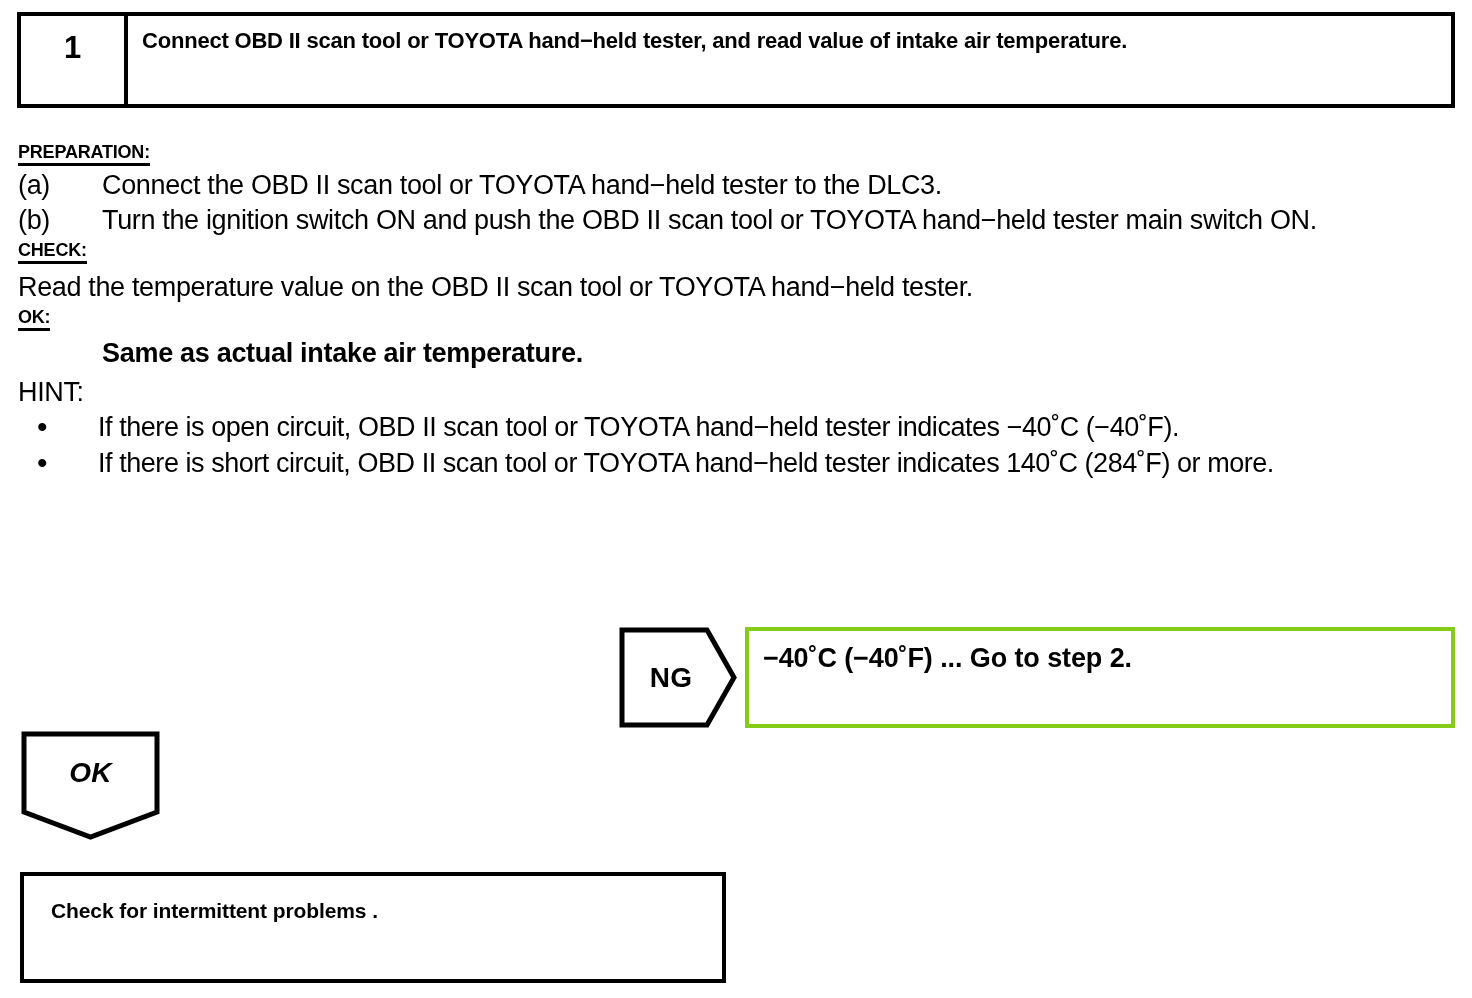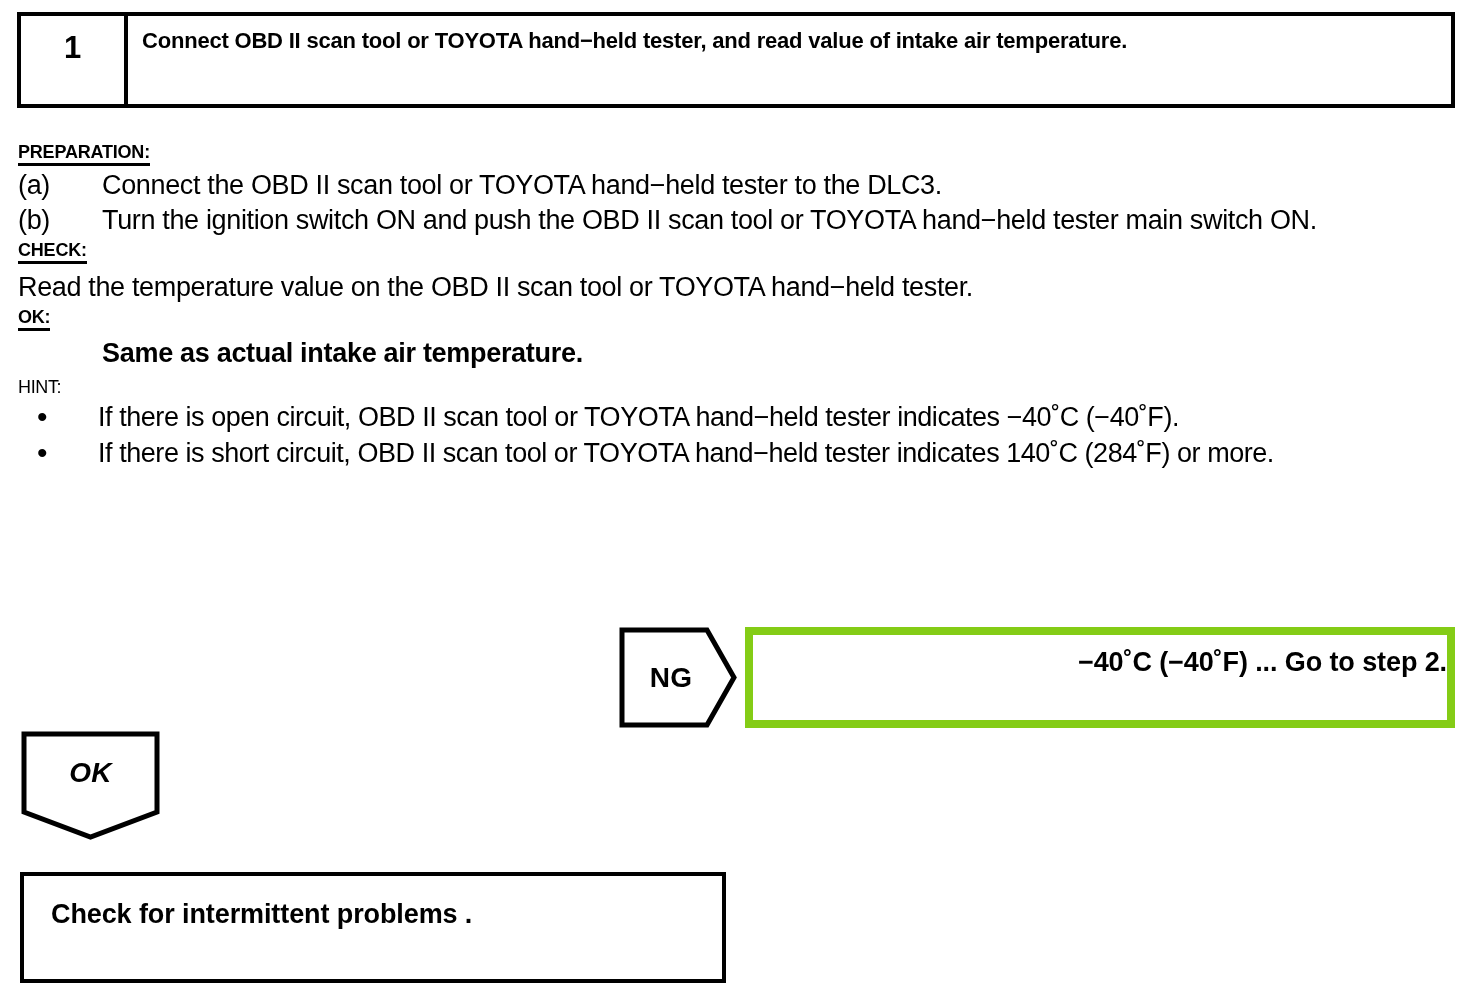--- a/index.html
+++ b/index.html
@@ -108,21 +108,21 @@
   .ok-value {
     font-size: 27px;
     font-weight: bold;
     letter-spacing: -0.3px;
     line-height: 1.14;
     margin-top: 7px;
     margin-left: 84px;
   }
 
   .hint-label {
-    font-size: 18px;
+    font-size: 27px;
     line-height: 1.14;
     letter-spacing: -0.35px;
     margin-top: 8px;
   }
 
   .bullet-row {
     display: flex;
     font-size: 27px;
     line-height: 1.14;
     letter-spacing: -0.45px;
@@ -169,24 +169,23 @@
     font-size: 28px;
     font-weight: bold;
     letter-spacing: 0.3px;
   }
   .ng-box {
     position: absolute;
     left: 126px;
     top: 0;
     width: 710px;
     height: 101px;
-    border: 8px solid #84cc16;
+    border: 4px solid #84cc16;
     box-sizing: border-box;
     padding: 10px 0 0 14px;
-    text-align: right;
   }
   .ng-line {
     font-size: 27px;
     font-weight: bold;
     line-height: 1.26;
     letter-spacing: -0.1px;
   }
 
   
   .ok-arrow {
@@ -217,21 +216,21 @@
     position: absolute;
     left: 20px;
     top: 872px;
     width: 706px;
     height: 111px;
     border: 4px solid #000;
     box-sizing: border-box;
     padding: 22px 0 0 27px;
   }
   .result-text {
-    font-size: 27px;
+    font-size: 21px;
     font-weight: bold;
     letter-spacing: -0.1px;
     line-height: 1.2;
   }
 </style>
 </head>
 <body>
 
 <div class="page">
 

